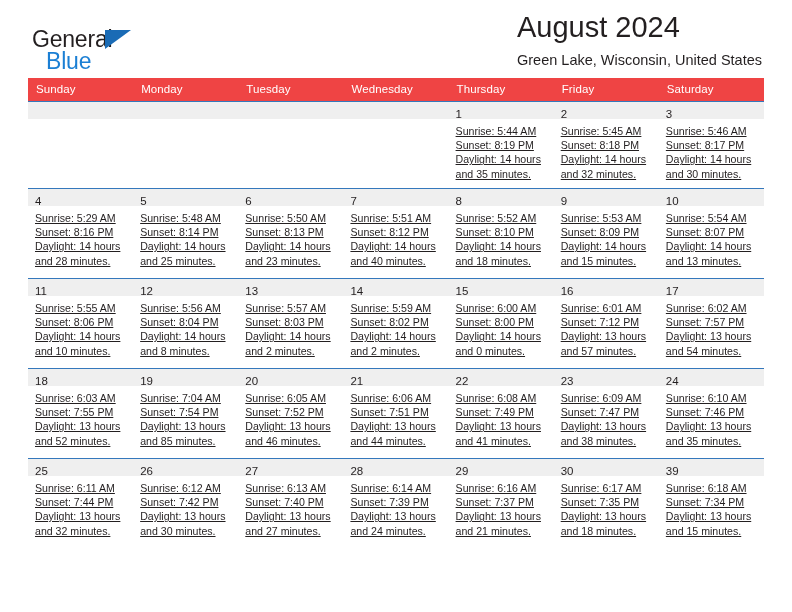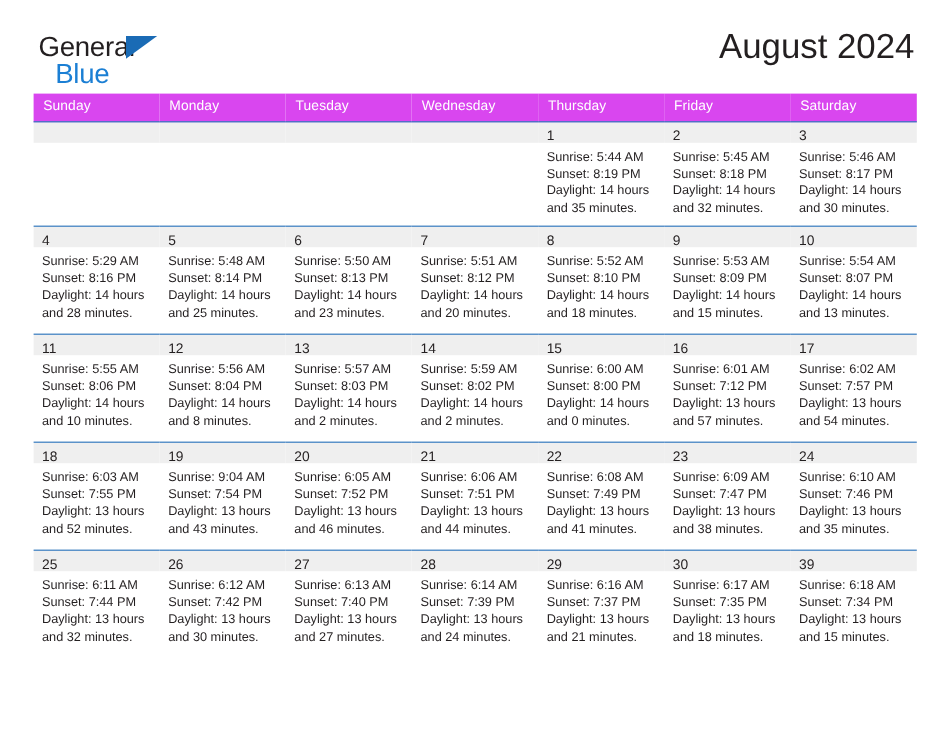--- a/index.html
+++ b/index.html
@@ -58,21 +58,21 @@
     margin-top: -3px;
     font-size: 23px;
     color: #1b7fd4;
     line-height: 24px;
     letter-spacing: -0.2px;
   }
 
   .titles {
     position: absolute;
     right: 2px;
-    top: 22px;
+    top: 10px;
   }
   .cal-title {
     font-size: 29px;
     font-weight: normal;
     color: #231f20;
     line-height: 34px;
     white-space: nowrap;
   }
   .cal-subtitle {
     margin-top: 8px;
@@ -82,21 +82,21 @@
     white-space: nowrap;
   }
 
   
   .cal {
     width: 736px;
     border-collapse: collapse;
     table-layout: fixed;
   }
   .cal th {
-    background: #d946ef;
+    background: #ef4444;
     color: #ffffff;
     font-size: 11.5px;
     font-weight: normal;
     text-align: left;
     padding: 5px 0 6px 8px;
     height: 11px;
     letter-spacing: 0.1px;
   }
   .cal td {
     vertical-align: top;
@@ -114,20 +114,21 @@
     padding: 2px 0 0 7px;
     box-sizing: border-box;
   }
   .daynum {
     font-size: 11.5px;
     color: #231f20;
     line-height: 13px;
   }
   .cellbody {
     padding: 5px 6px 0 7px;
+    text-decoration: underline;
   }
   .cellbody .line {
     font-size: 10.6px;
     line-height: 14.2px;
     color: #231f20;
     white-space: nowrap;
   }
   .empty .daynum-band {
     background: #efefef;
   }
@@ -142,20 +143,21 @@
     <div class="brand">
       <div class="brand-top">
         <span class="brand-general">General</span>
         <span class="brand-tri"></span>
       </div>
       <div class="brand-blue">Blue</div>
     </div>
 
     <div class="titles">
       <div class="cal-title">August 2024</div>
+      <div class="cal-subtitle">Green Lake, Wisconsin, United States</div>
     </div>
 
   </div>
 
   <table class="cal">
     <thead>
       <tr>
         <th>Sunday</th>
         <th>Monday</th>
         <th>Tuesday</th>
@@ -234,21 +236,21 @@
               <div class="line">Daylight: 14 hours</div>
               <div class="line">and 23 minutes.</div>
             </div>
           </td>
           <td>
             <div class="daynum-band"><span class="daynum">7</span></div>
             <div class="cellbody">
               <div class="line">Sunrise: 5:51 AM</div>
               <div class="line">Sunset: 8:12 PM</div>
               <div class="line">Daylight: 14 hours</div>
-              <div class="line">and 20 minutes.</div>
+              <div class="line">and 40 minutes.</div>
             </div>
           </td>
           <td>
             <div class="daynum-band"><span class="daynum">8</span></div>
             <div class="cellbody">
               <div class="line">Sunrise: 5:52 AM</div>
               <div class="line">Sunset: 8:10 PM</div>
               <div class="line">Daylight: 14 hours</div>
               <div class="line">and 18 minutes.</div>
             </div>
@@ -343,24 +345,24 @@
             <div class="cellbody">
               <div class="line">Sunrise: 6:03 AM</div>
               <div class="line">Sunset: 7:55 PM</div>
               <div class="line">Daylight: 13 hours</div>
               <div class="line">and 52 minutes.</div>
             </div>
           </td>
           <td>
             <div class="daynum-band"><span class="daynum">19</span></div>
             <div class="cellbody">
-              <div class="line">Sunrise: 9:04 AM</div>
+              <div class="line">Sunrise: 7:04 AM</div>
               <div class="line">Sunset: 7:54 PM</div>
               <div class="line">Daylight: 13 hours</div>
-              <div class="line">and 43 minutes.</div>
+              <div class="line">and 85 minutes.</div>
             </div>
           </td>
           <td>
             <div class="daynum-band"><span class="daynum">20</span></div>
             <div class="cellbody">
               <div class="line">Sunrise: 6:05 AM</div>
               <div class="line">Sunset: 7:52 PM</div>
               <div class="line">Daylight: 13 hours</div>
               <div class="line">and 46 minutes.</div>
             </div>

